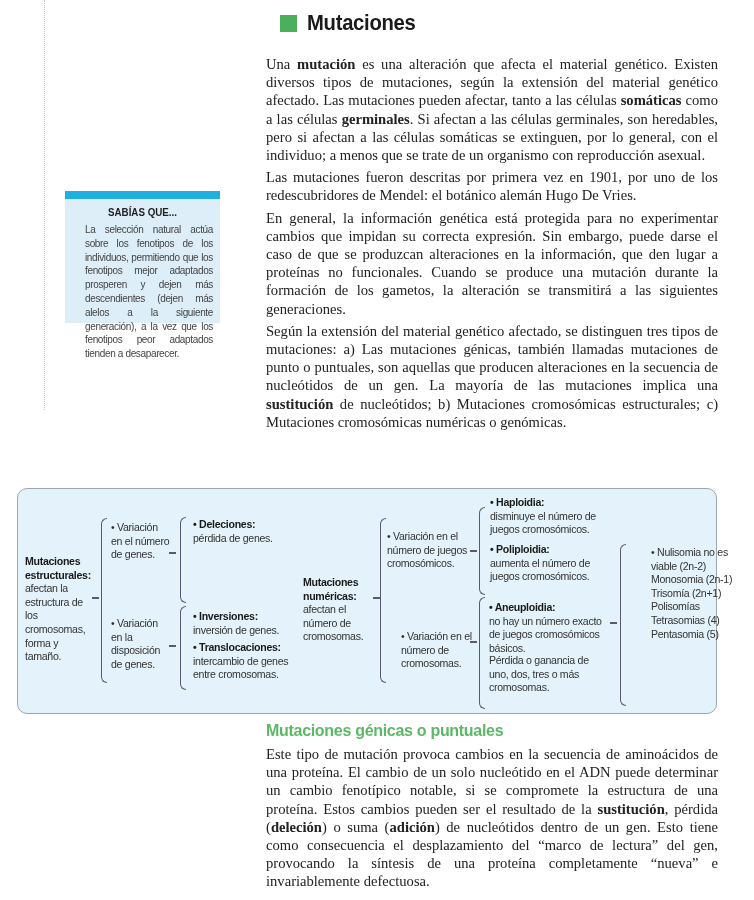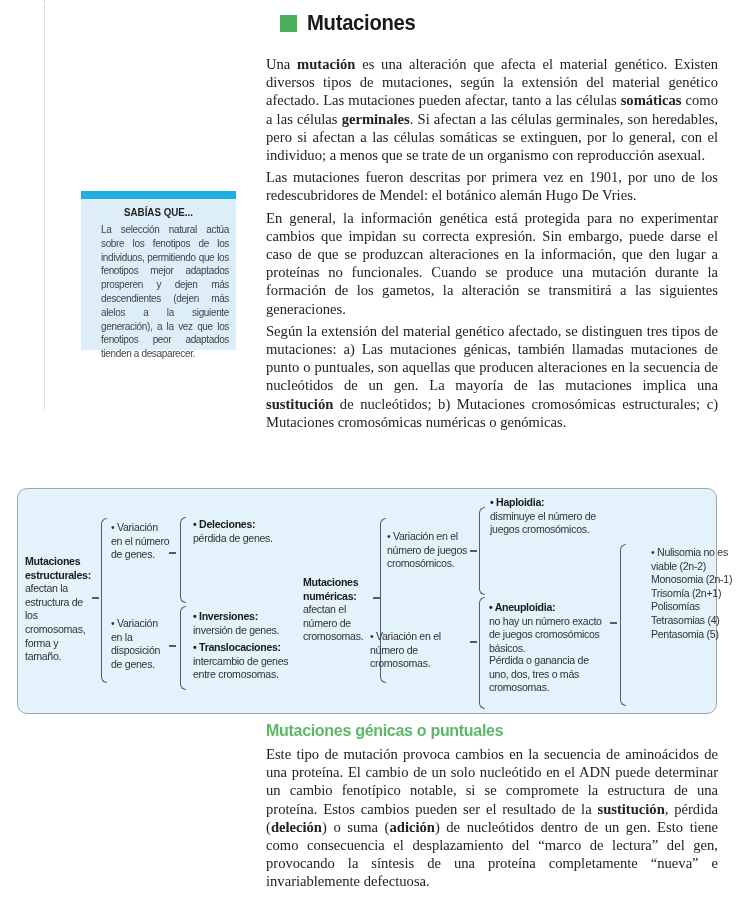--- a/index.html
+++ b/index.html
@@ -4,21 +4,21 @@
 <style>
   html, body { margin: 0; padding: 0; background: #ffffff; }
   body { width: 754px; height: 900px; position: relative; overflow: hidden; font-family: "Liberation Serif", serif; color: #222; }
   .dotline { position: absolute; left: 44px; top: 0; width: 0; height: 410px; border-left: 1px dotted #b9c9cf; }
   .title-wrap { position: absolute; left: 238px; top: 10px; display: flex; align-items: center; margin-left: 42px; }
   .title-square { width: 17px; height: 17px; background: #4caf5c; margin-right: 10px; }
   .title { font-family: "Liberation Sans", sans-serif; font-size: 22px; font-weight: bold; color: #1a1a1a; letter-spacing: -0.3px; transform: scaleX(0.92); transform-origin: left; }
   .body-col { position: absolute; left: 266px; width: 452px; font-size: 14.6px; line-height: 18.2px; text-align: justify; }
   .body-col p { margin: 0 0 4px 0; }
   .body-col b { font-weight: bold; }
-  .sidebar { position: absolute; left: 65px; top: 191px; width: 155px; height: 159px; background: #ddeef9; margin-left: 16px; }
+  .sidebar { position: absolute; left: 65px; top: 191px; width: 155px; height: 132px; background: #ddeef9; }
   .sidebar-bar { height: 8px; background: #1fb0e0; }
   .sidebar-title { font-family: "Liberation Sans", sans-serif; font-weight: bold; font-size: 11.5px; text-align: center; margin-top: 7px; color: #222; transform: scaleX(0.85); }
   .sidebar-text { font-family: "Liberation Sans", sans-serif; font-size: 10px; line-height: 13.8px; color: #444; padding: 5px 7px 0 20px; text-align: justify; letter-spacing: -0.35px; }
   .diagram { position: absolute; left: 17px; top: 488px; width: 698px; height: 224px; background: #e3f2fb; border: 1px solid #9aa8b0; border-radius: 10px; font-family: "Liberation Sans", sans-serif; font-size: 10.6px; line-height: 13.6px; color: #333; letter-spacing: -0.3px; }
   .diagram .n { position: absolute; }
   .diagram b { color: #1a1a1a; font-weight: bold; }
   .br { position: absolute; border: 1.5px solid #5b5777; border-right: none; border-radius: 6px 0 0 6px; width: 5px; }
   .tick { position: absolute; height: 2px; width: 7px; background: #5b5777; }
   .subtitle { position: absolute; left: 266px; top: 722px; font-family: "Liberation Sans", sans-serif; font-weight: bold; font-size: 16px; color: #5cb866; letter-spacing: -0.3px; }
 </style>
@@ -63,26 +63,27 @@
   <div class="n" style="left:175px; top:121px; width:110px;"><b>• Inversiones:</b><br><span>inversión de genes.</span></div>
   <div class="n" style="left:175px; top:152px; width:110px;"><b>• Translocaciones:</b><br><span>intercambio de genes entre cromosomas.</span></div>
 
   <div class="n" style="left:285px; top:87px; width:72px;">
     <b>Mutaciones numéricas:</b><br>
     <span>afectan el número de cromosomas.</span>
   </div>
   <div class="tick" style="left:355px; top:108px;"></div>
   <div class="br" style="left:362px; top:29px; height:163px;"></div>
   <div class="n" style="left:369px; top:41px; width:80px;">• Variación en el número de juegos cromosómicos.</div>
-  <div class="n" style="left:352px; top:141px; width:80px;">• Variación en el número de cromosomas.</div>
+  <div class="n" style="left:383px; top:141px; width:80px;">• Variación en el número de cromosomas.</div>
   <div class="tick" style="left:452px; top:61px;"></div>
   <div class="br" style="left:461px; top:18px; height:86px;"></div>
   <div class="tick" style="left:452px; top:152px;"></div>
   <div class="br" style="left:461px; top:108px; height:110px;"></div>
   <div class="n" style="left:472px; top:7px; width:125px;"><b>• Haploidia:</b><br><span>disminuye el número de juegos cromosómicos.</span></div>
+  <div class="n" style="left:472px; top:54px; width:125px;"><b>• Poliploidia:</b><br><span>aumenta el número de juegos cromosómicos.</span></div>
   <div class="n" style="left:471px; top:112px; width:125px;"><b>• Aneuploidia:</b><br><span>no hay un número exacto de juegos cromosómicos básicos.</span></div>
   <div class="n" style="left:471px; top:165px; width:112px;">Pérdida o ganancia de uno, dos, tres o más cromosomas.</div>
   <div class="tick" style="left:592px; top:133px;"></div>
   <div class="br" style="left:602px; top:55px; height:160px;"></div>
   <div class="n" style="left:609px; top:57px; width:84px;margin-left:24px;">• Nulisomia no es viable (2n-2) Monosomia (2n-1) Trisomía (2n+1) Polisomías Tetrasomias (4) Pentasomia (5)</div>
 </div>
 
 <div class="subtitle">Mutaciones génicas o puntuales</div>
 
 <div class="body-col" style="top:745px;">

